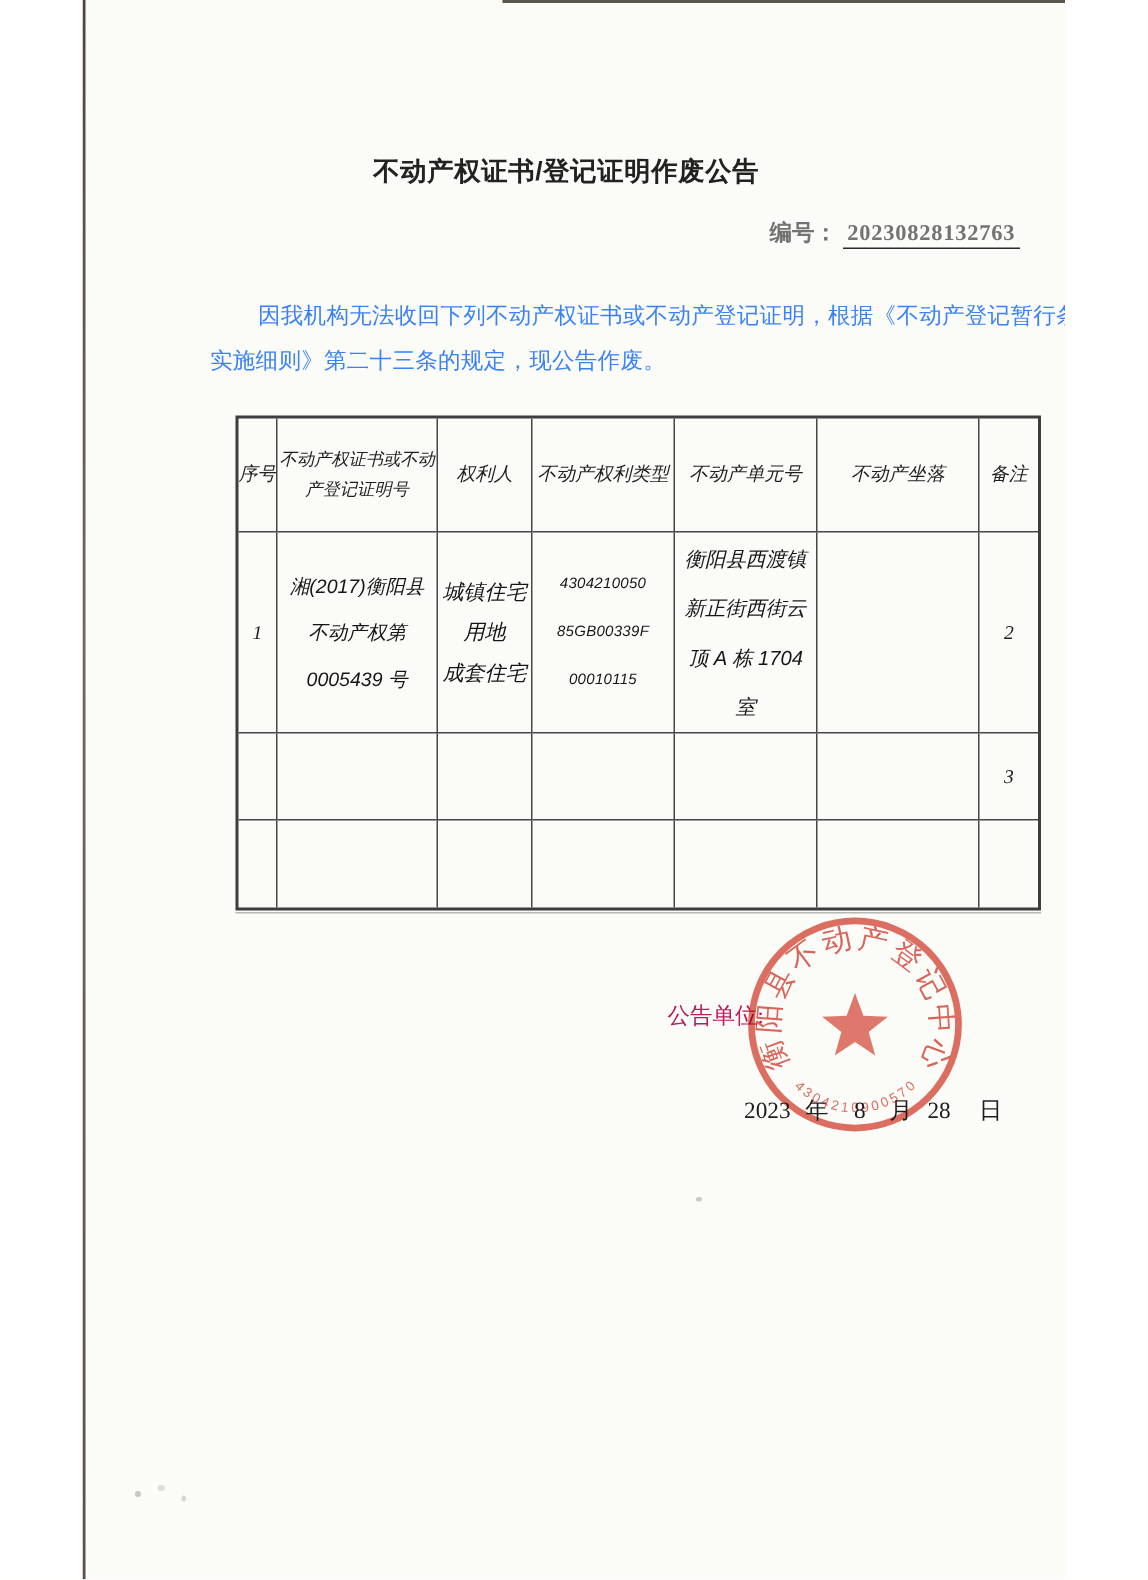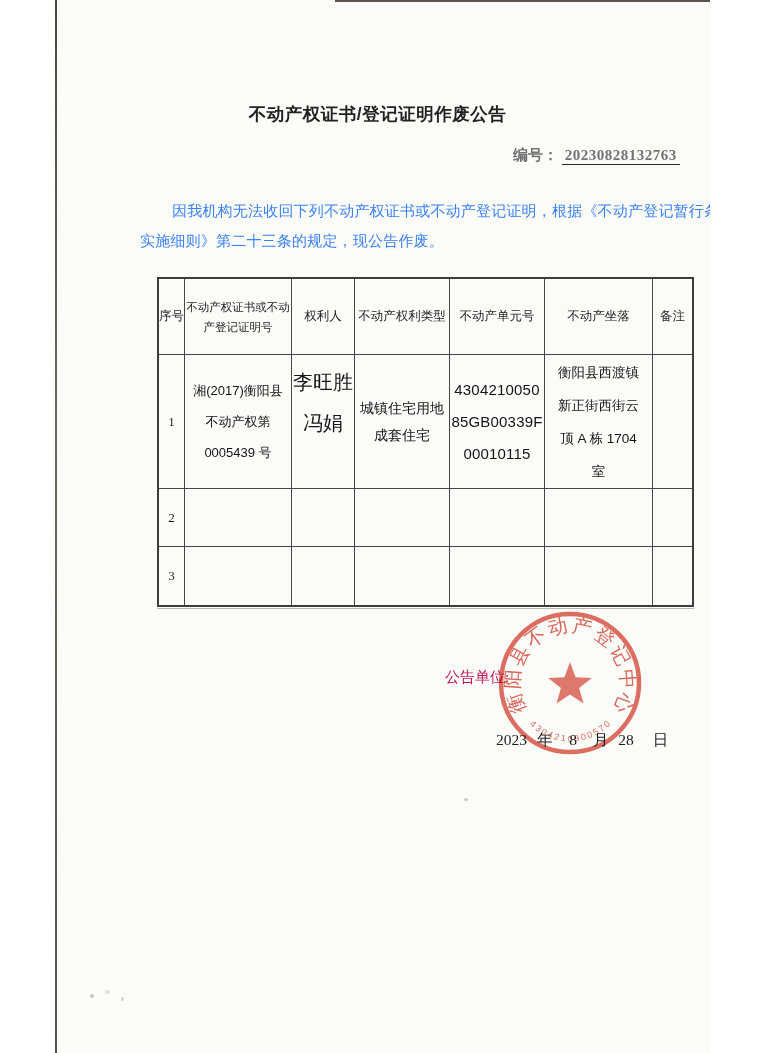--- a/index.html
+++ b/index.html
@@ -28,36 +28,37 @@
   }
 
   
   .tbl{
     position:absolute;left:102px;top:277px;
     display:grid;
     grid-template-columns:26px 107px 63px 95px 95px 108px 39px;
     grid-template-rows:76px 134px 58px 58px;
     border:2px solid #3d3d3d;
     background:#fbfbf8;
+    font-style:italic;
   }
   .tbl>div{
     border-right:1px solid #474747;border-bottom:1px solid #474747;
     display:flex;flex-direction:column;align-items:center;justify-content:center;
     text-align:center;overflow:hidden;
   }
   .tbl>div:nth-child(7n){border-right:none;}
   .tbl>div:nth-child(n+22){border-bottom:none;}
   .th{font-size:12.5px;line-height:19px;color:#1f1f1f;}
   .th.th-wide{font-size:11.5px;line-height:20px;padding:0;}
   .seq{font-size:13px;color:#1f1f1f;}
   .data{font-family:"Liberation Sans","DejaVu Sans",sans-serif;color:#151515;}
   .cell-cert{font-size:13px;line-height:31px;}
   .cell-holder{font-size:20px;line-height:41px;justify-content:flex-start !important;padding-top:7px;}
   .cell-type{font-size:14px;line-height:27px;}
-  .cell-unit{font-size:15px;line-height:32px;letter-spacing:.2px;}
+  .cell-unit{font-size:10px;line-height:32px;letter-spacing:.2px;}
   .cell-loc{font-size:13.5px;line-height:33px;}
   .tbl-shadow{position:absolute;left:102px;top:608px;width:537px;height:1px;background:#8a8a86;opacity:.6;}
 
   .unit-line{position:absolute;left:390px;top:668px;font-size:15px;color:#be185d;}
 
   .seal{position:absolute;left:440px;top:608px;mix-blend-mode:multiply;opacity:.93;}
   .seal text{font-family:"Liberation Sans","DejaVu Sans",sans-serif;}
 
   .date-line{position:absolute;left:441px;top:730px;font-size:15.5px;color:#1d1d1d;white-space:nowrap;}
   .date-line span{display:inline-block;}
@@ -91,24 +92,20 @@
     <div class="th">不动产权利类型</div>
     <div class="th">不动产单元号</div>
     <div class="th">不动产坐落</div>
     <div class="th">备注</div>
 
     <div class="seq">1</div>
     <div class="data cell-cert">
       <div>湘(2017)衡阳县</div>
       <div>不动产权第</div>
       <div>0005439 号</div>
-    </div>
-    <div class="data cell-holder">
-      <div>李旺胜</div>
-      <div>冯娟</div>
     </div>
     <div class="data cell-type">
       <div>城镇住宅用地</div>
       <div>成套住宅</div>
     </div>
     <div class="data cell-unit">
       <div>4304210050</div>
       <div>85GB00339F</div>
       <div>00010115</div>
     </div>

